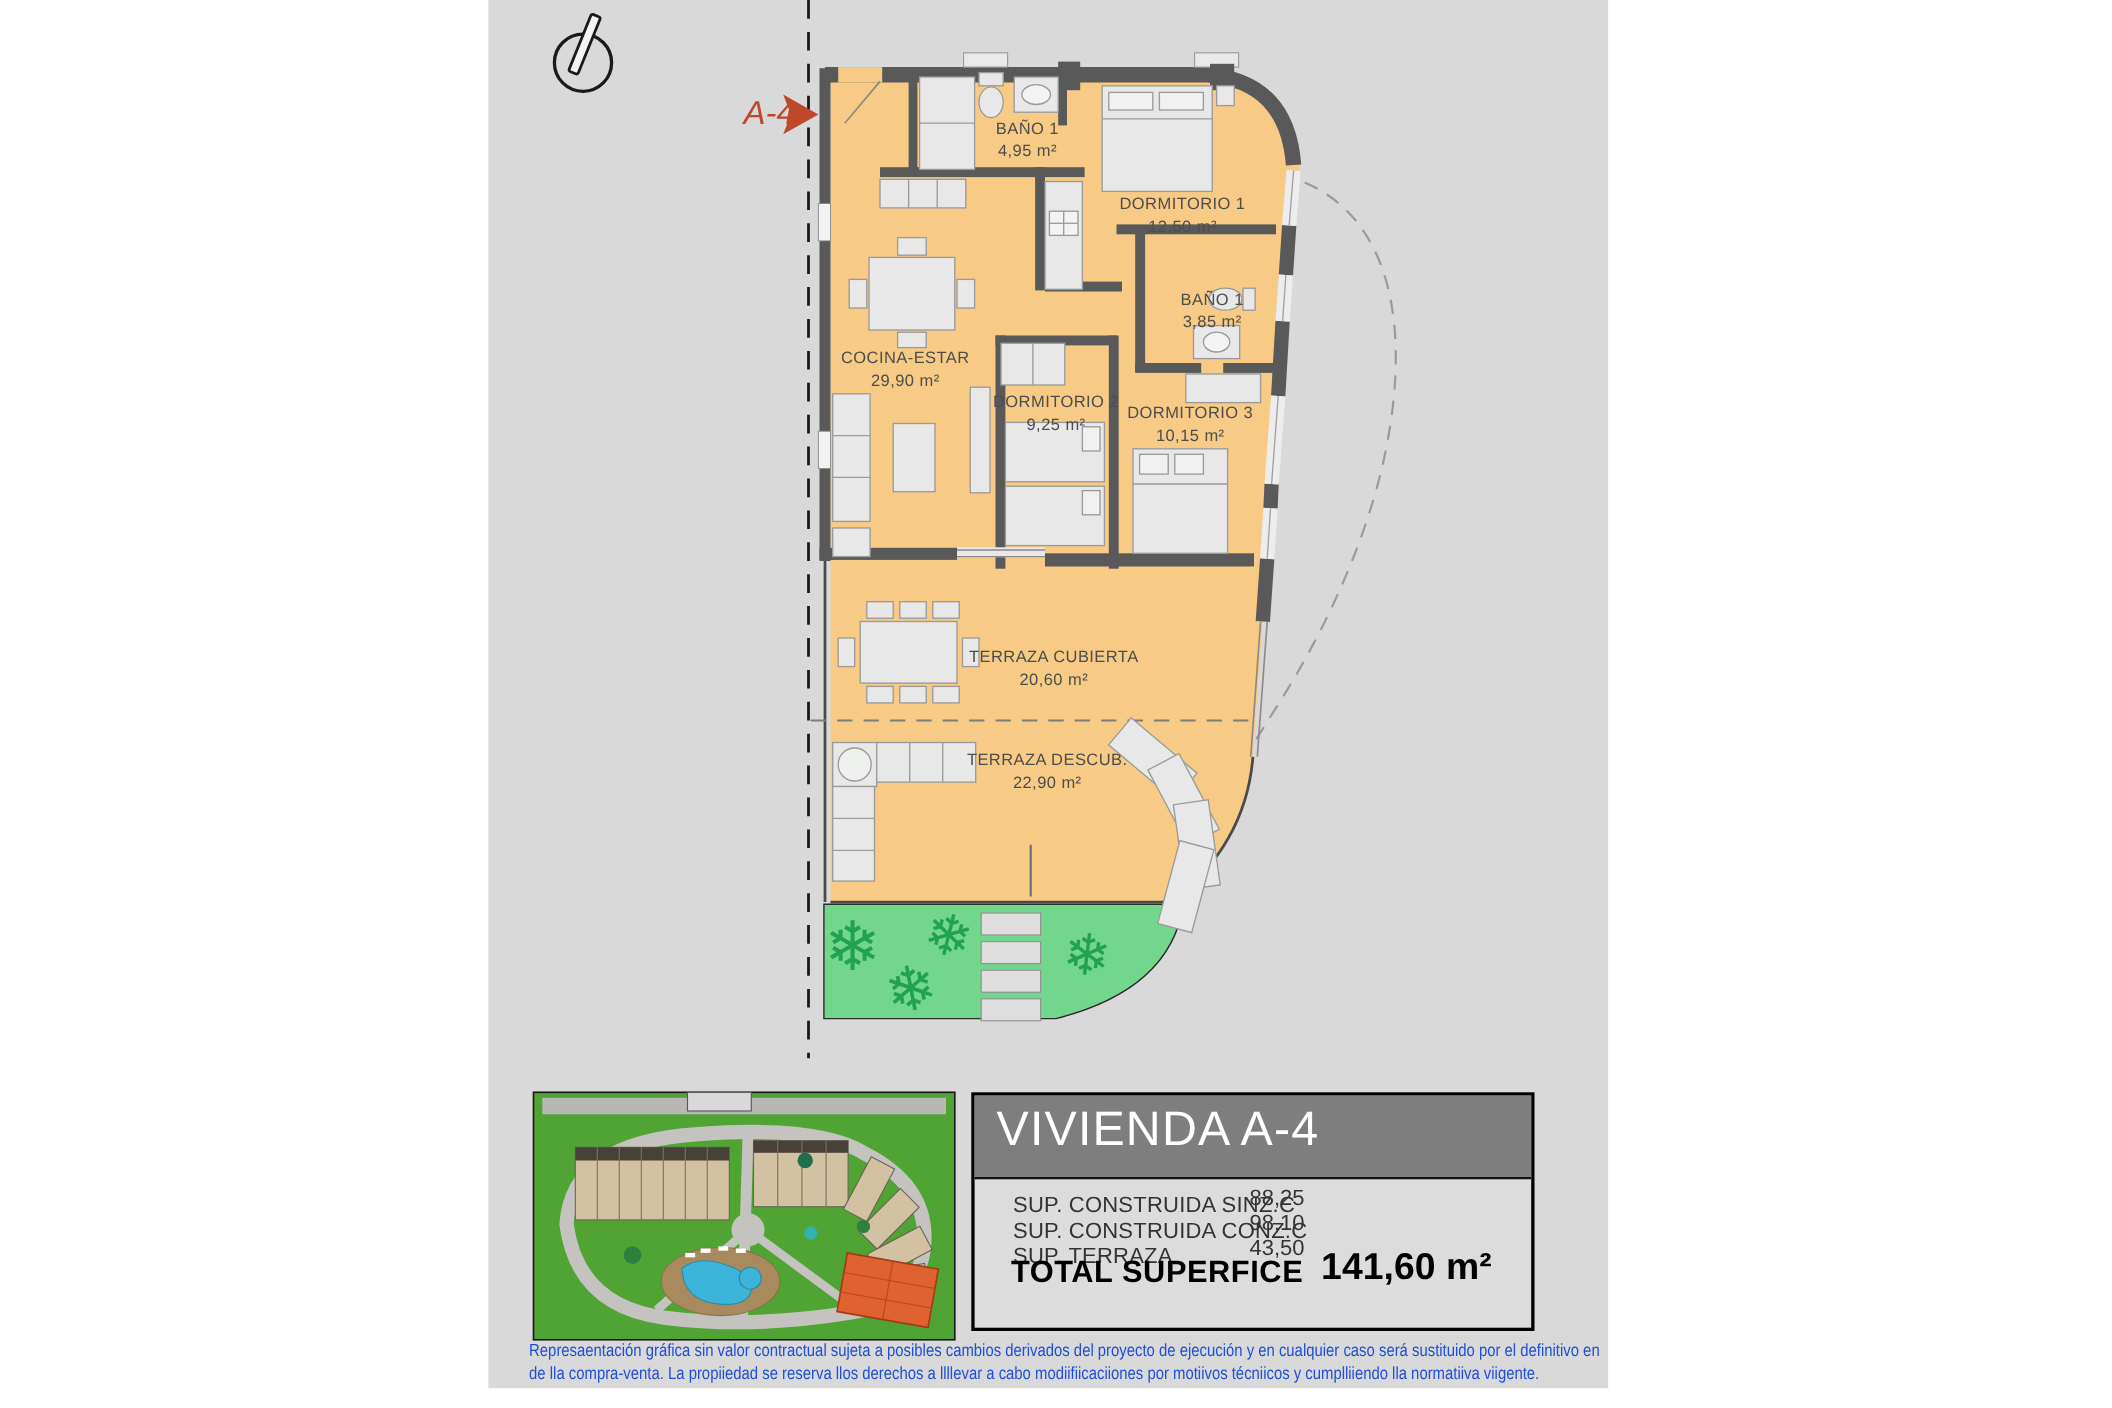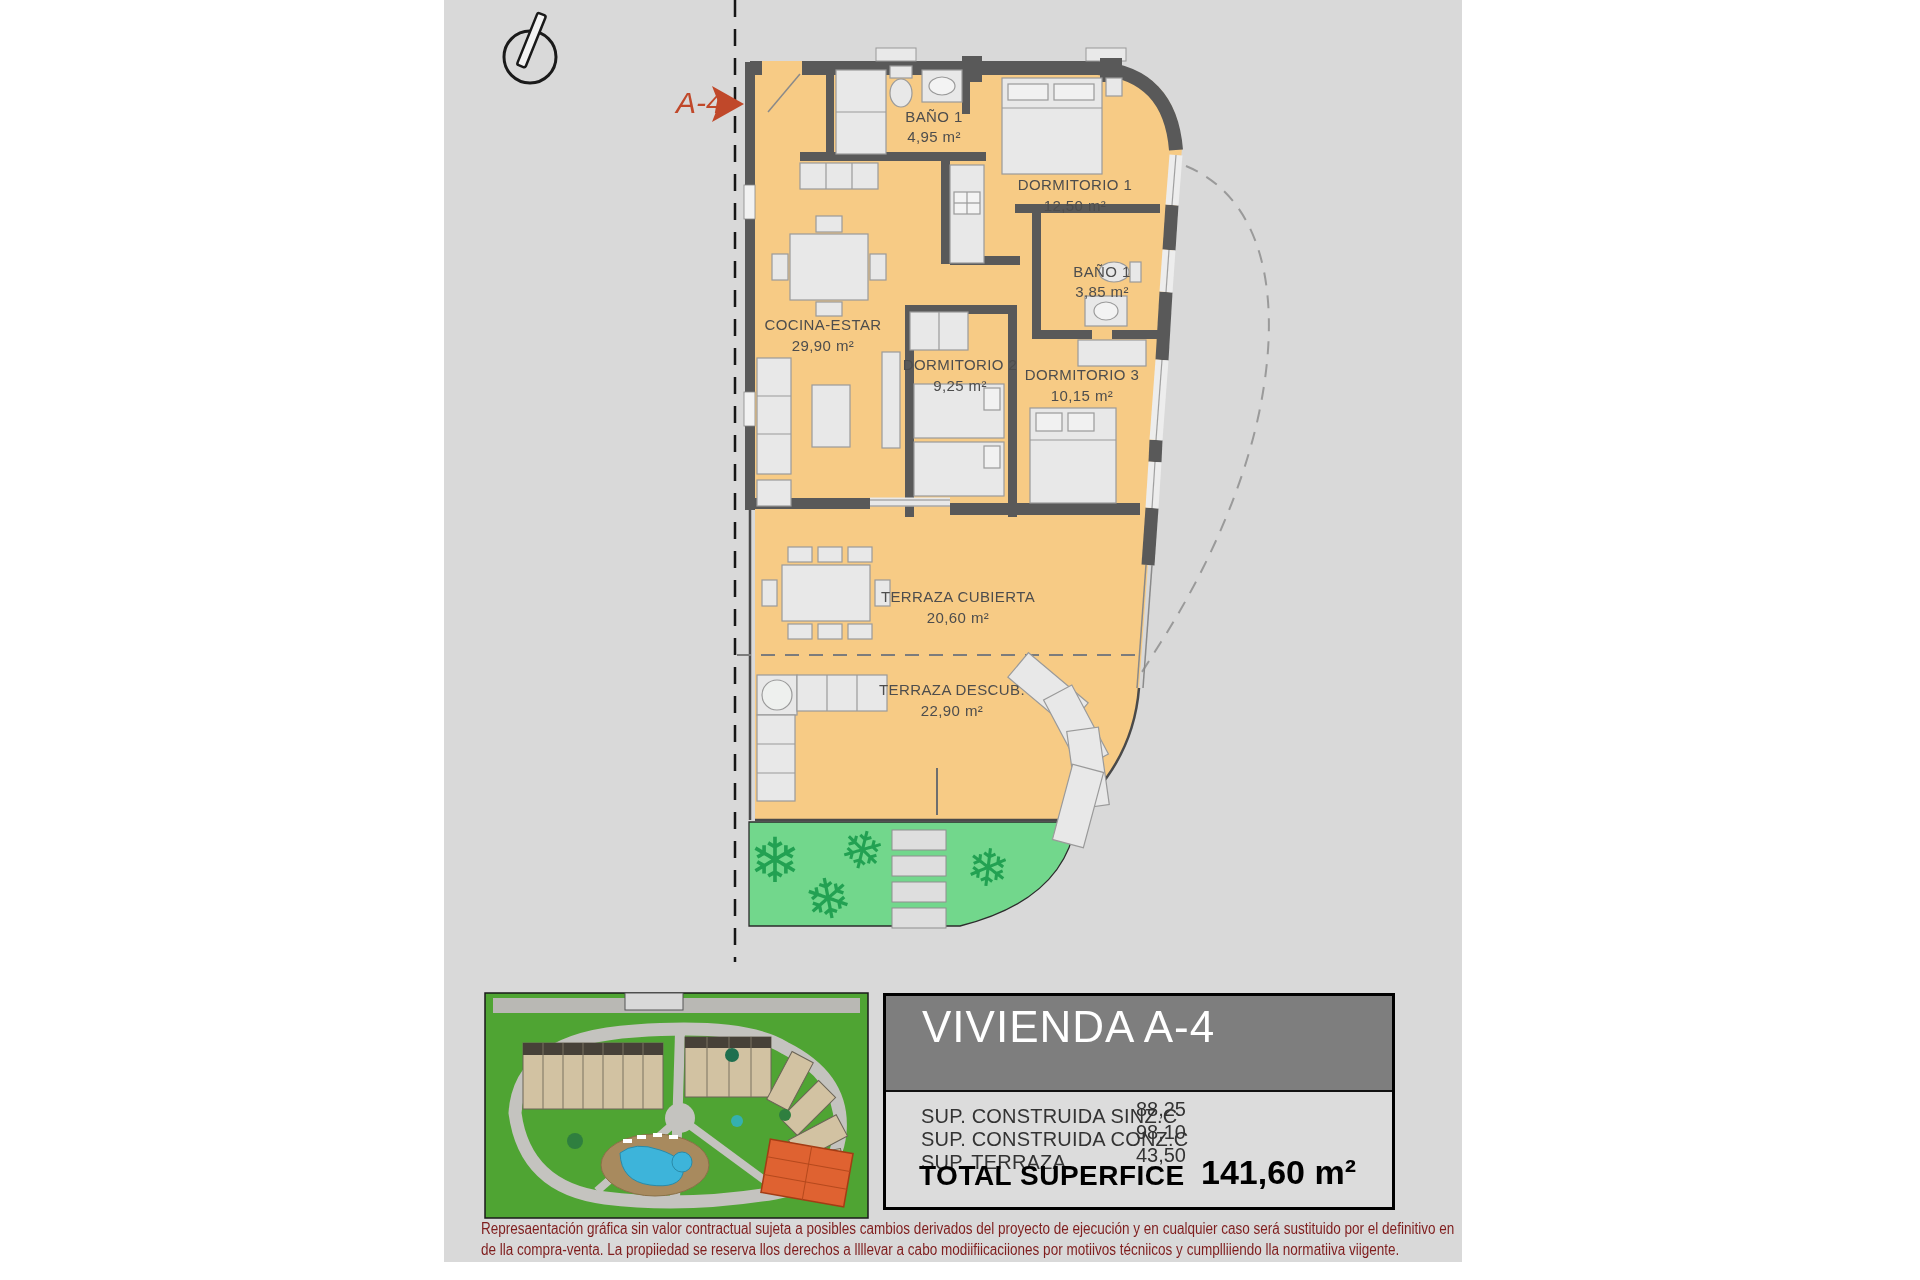--- a/index.html
+++ b/index.html
@@ -6,29 +6,29 @@
   body{width:1920px;height:1280px;overflow:hidden;position:relative;
        font-family:"Liberation Sans", sans-serif;}
   .abs{position:absolute;}
   #sheet{left:444px;top:0;width:1018px;height:1262px;background:#d9d9d9;}
   #plan-svg{left:0;top:0;width:1920px;height:1280px;}
   svg text{font-family:"Liberation Sans", sans-serif;}
   .room-name, .room-area{font-size:15px;fill:#4d4d4d;letter-spacing:.4px;}
   
   #info-panel{left:883px;top:993px;width:512px;height:217px;border:3px solid #000;
               background:#dcdcdc;box-sizing:border-box;}
-  #info-header{height:96px;background:#7e7e7e;border-bottom:2px solid #111;
-               color:#ffffff;padding:8px 0 0 36px;box-sizing:border-box;}
+  #info-header{height:76px;background:#7e7e7e;border-bottom:2px solid #111;
+               color:#ffffff;padding:8px 0 0 20px;box-sizing:border-box;}
   #info-header .t{font-size:44px;line-height:46px;letter-spacing:1px;}
   .srow-label{position:absolute;left:35px;font-size:20px;color:#333;letter-spacing:.2px;}
   .srow-value{position:absolute;width:72px;text-align:right;font-size:20px;color:#333;}
   #total-label{position:absolute;left:33px;bottom:6px;font-size:28px;font-weight:bold;color:#000;letter-spacing:.5px;}
   #total-value{position:absolute;right:36px;bottom:6px;font-size:34px;font-weight:bold;color:#000;}
   
-  #disclaimer{left:481px;top:1218px;width:978px;height:42px;overflow:hidden;color:#7f1d1d;}
+  #disclaimer{left:481px;top:1218px;width:978px;height:42px;overflow:hidden;color:#1d4ed8;}
   #disclaimer .inner{width:1170px;transform:scaleX(0.845);transform-origin:left top;
                      font-size:16px;line-height:21px;white-space:nowrap;}
 </style>
 </head>
 <body>
 
 <div id="sheet" class="abs"></div>
 
 <svg id="plan-svg" class="abs" viewBox="0 0 1920 1280">
 

